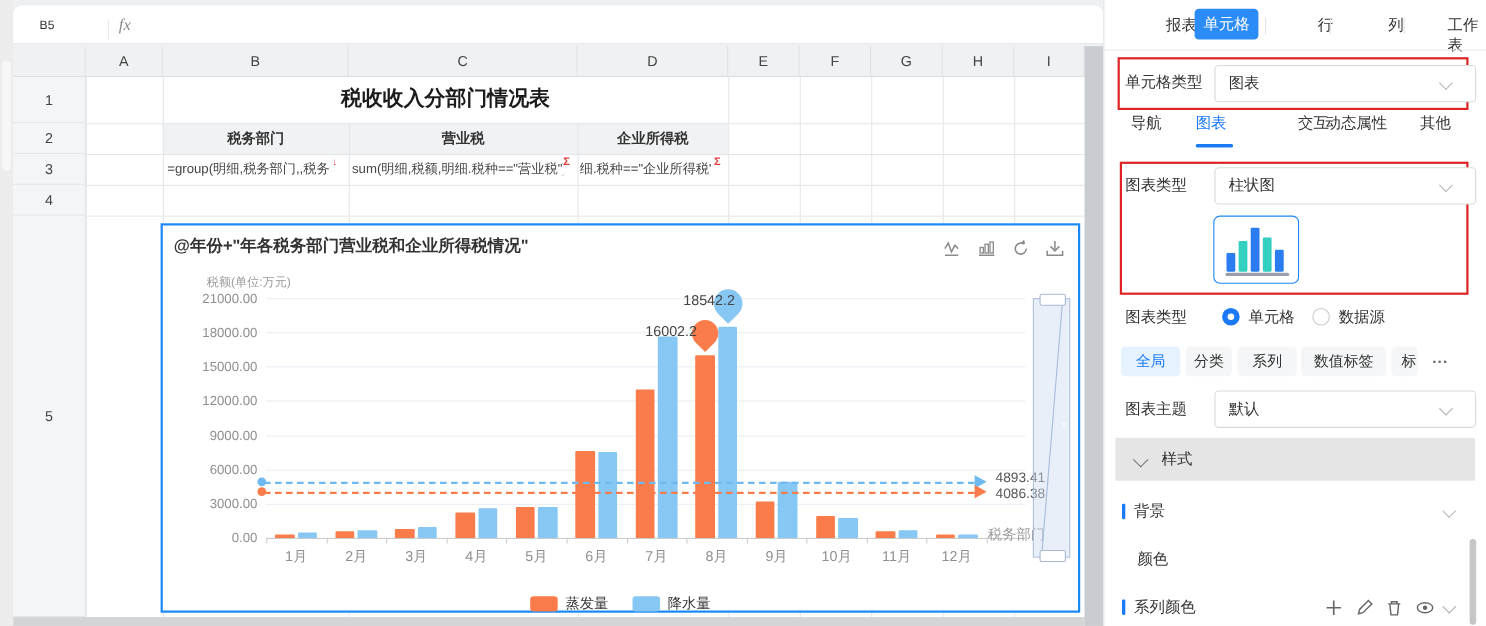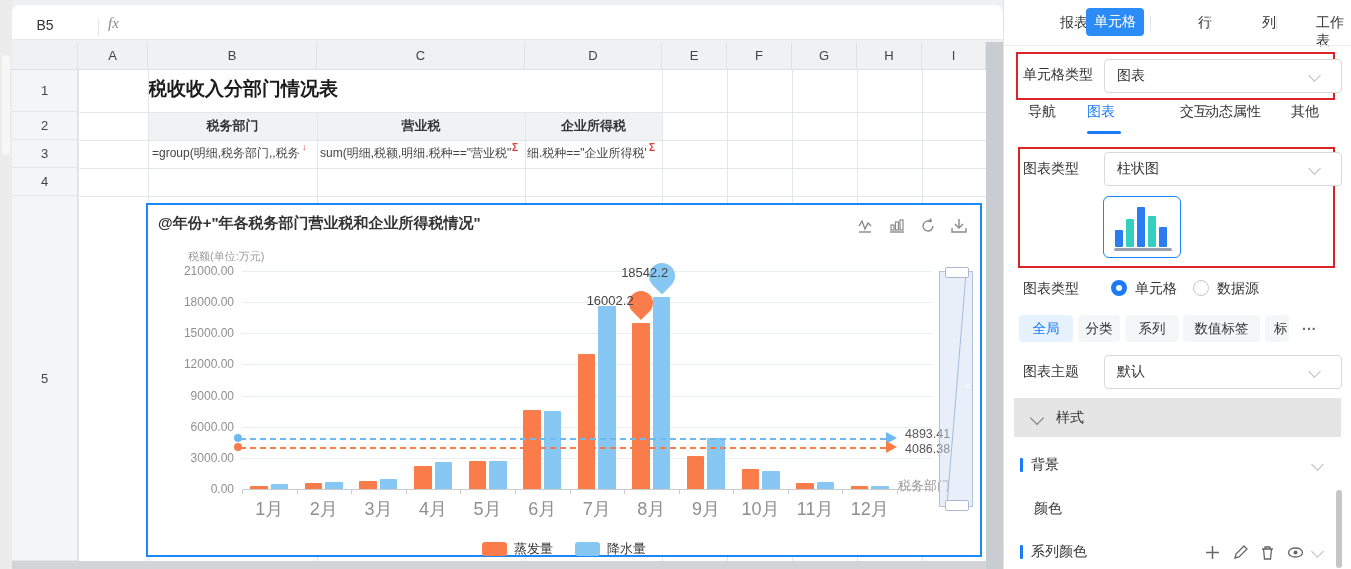--- a/index.html
+++ b/index.html
@@ -3,52 +3,52 @@
 <meta charset="utf-8">
 <style>
   html,body{margin:0;padding:0;}
   body{width:1351px;height:569px;position:relative;overflow:hidden;
        font-family:"Liberation Sans","DejaVu Sans",sans-serif;background:#eef0f2;}
   .abs{position:absolute;box-sizing:border-box;}
   
   #left-strip{left:0;top:0;width:12px;height:569px;background:#ececec;}
   #left-strip .nub{position:absolute;left:2px;top:55px;width:8px;height:100px;background:#f7f7f7;border-radius:4px;}
   #sheet-top{left:12px;top:5px;width:991px;height:35px;background:#fff;border-radius:8px 8px 0 0;border-bottom:1px solid #e7e9eb;}
-  #cellref{left:4px;top:12px;width:58px;text-align:center;font-size:14px;color:#333;}
+  #cellref{left:24px;top:12px;width:58px;text-align:left;font-size:11px;color:#333;}
   #topbar-div1{left:86px;top:13px;width:1px;height:18px;background:#e6e6e6;}
   #fx{left:96px;top:10px;font-family:"Liberation Serif","DejaVu Serif",serif;font-style:italic;font-size:15px;color:#8a8a8a;}
   #col-headers{left:12px;top:42px;width:974px;height:28px;background:#eff1f3;border-bottom:1px solid #dcdfe3;}
   .colhdr{position:absolute;top:0;height:27px;display:flex;align-items:center;justify-content:center;
           font-size:13px;color:#444;border-right:1px solid #dfe2e6;box-sizing:border-box;}
   #row-headers{left:12px;top:70px;width:66px;height:491px;background:#f4f5f7;border-right:1px solid #dfe2e6;}
   .rowhdr{position:absolute;left:0;width:65px;display:flex;align-items:center;justify-content:center;
           font-size:13px;color:#444;border-bottom:1px solid #e4e7ea;box-sizing:border-box;}
   #grid-body{left:78px;top:70px;width:908px;height:491px;background:#fff;}
   .vline{position:absolute;width:1px;background:#e4e7ea;}
   .hline{position:absolute;height:1px;background:#e4e7ea;}
   #vstrip{left:986px;top:42px;width:17px;height:527px;background:#c9ccd0;}
   #hstrip{left:12px;top:561px;width:974px;height:8px;background:#d2d4d6;}
-  #sheet-title{left:70px;top:6px;width:514px;text-align:left;font-size:19px;font-weight:bold;color:#1b1b1b;}
+  #sheet-title{left:70px;top:6px;width:514px;text-align:center;font-size:19px;font-weight:bold;color:#1b1b1b;}
   .hdr-cell{position:absolute;top:42px;height:28px;background:#f0f2f4;display:flex;align-items:center;justify-content:center;
             font-size:13px;font-weight:600;color:#333;}
   .formula{position:absolute;top:75px;font-size:12px;color:#444;white-space:nowrap;overflow:hidden;}
   .sigma{position:absolute;top:72px;color:#e03a3a;font-size:10px;font-weight:bold;}
   .redmark{position:absolute;top:72px;color:#e03a3a;font-size:9px;}
   
   #chart-cell{left:146px;top:203px;width:836px;height:354px;background:#fff;border:2px solid #1b87f8;z-index:5;}
   #chart-title{left:10px;top:9px;font-size:15px;font-weight:bold;color:#333;}
   #chart-toolbar{right:12px;top:12px;display:flex;gap:13px;}
   .ticon{width:18px;height:18px;}
   #yaxis-name{left:40px;top:44px;font-size:11px;color:#999;}
   #xaxis-name{left:750px;top:272px;font-size:13px;color:#999;z-index:2;}
   .gridline{position:absolute;height:1px;background:#e9eef4;}
   .ylabel{position:absolute;text-align:right;font-size:12px;color:#8f8f8f;width:78px;}
   .axisline{position:absolute;height:1px;background:#ccc;}
   .tick{position:absolute;width:1px;height:5px;background:#ccc;}
-  .xlabel{position:absolute;text-align:center;font-size:18px;color:#8f8f8f;}
+  .xlabel{position:absolute;text-align:center;font-size:13px;color:#8f8f8f;}
   .bar{position:absolute;border-radius:1px 1px 0 0;}
   .dash{position:absolute;border-top:2px dashed;height:0;}
   .dot{position:absolute;width:8px;height:8px;border-radius:50%;}
   .arrowr{position:absolute;width:0;height:0;border:6px solid transparent;border-right-width:0;border-left-width:11px;}
   .avglabel{position:absolute;font-size:12.5px;color:#555;}
   .pin{position:absolute;border-radius:50% 50% 50% 0;transform:rotate(-45deg);z-index:3;}
   .maxlabel{position:absolute;text-align:center;font-size:13px;color:#444;z-index:4;}
   #legend{left:0;right:0;top:335px;display:flex;justify-content:center;gap:22px;align-items:center;}
   .leg-item{display:flex;align-items:center;gap:7px;font-size:13px;color:#333;}
   .leg-swatch{width:25px;height:14px;border-radius:3px;}

